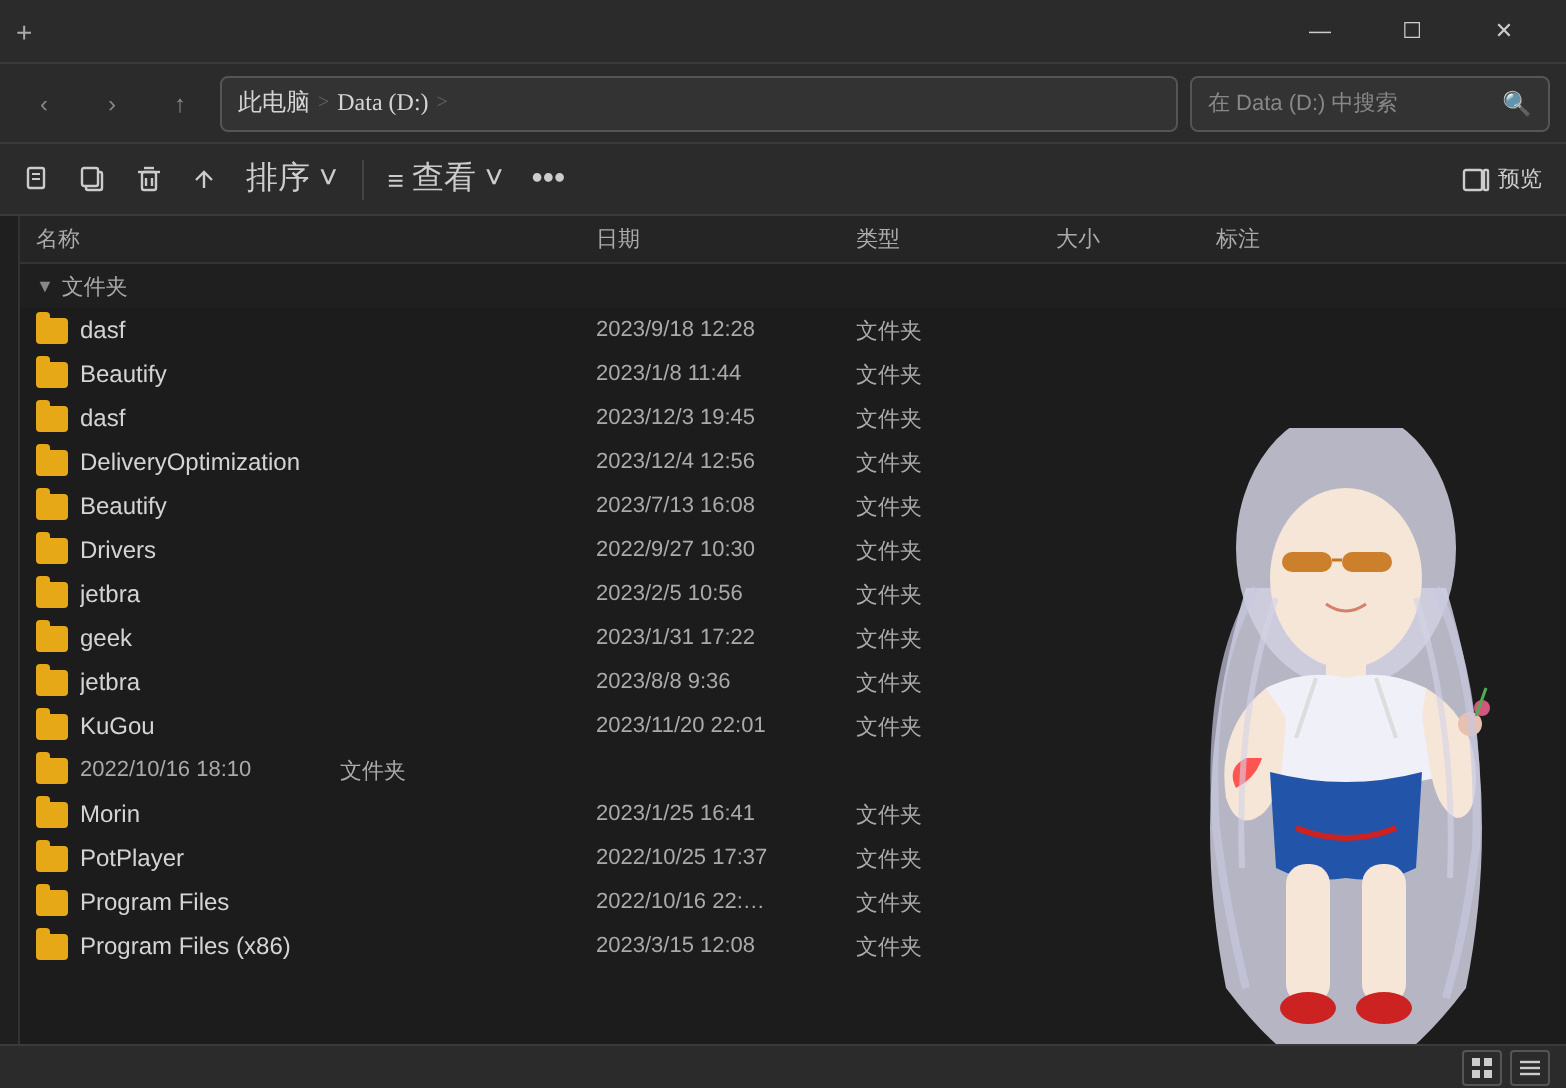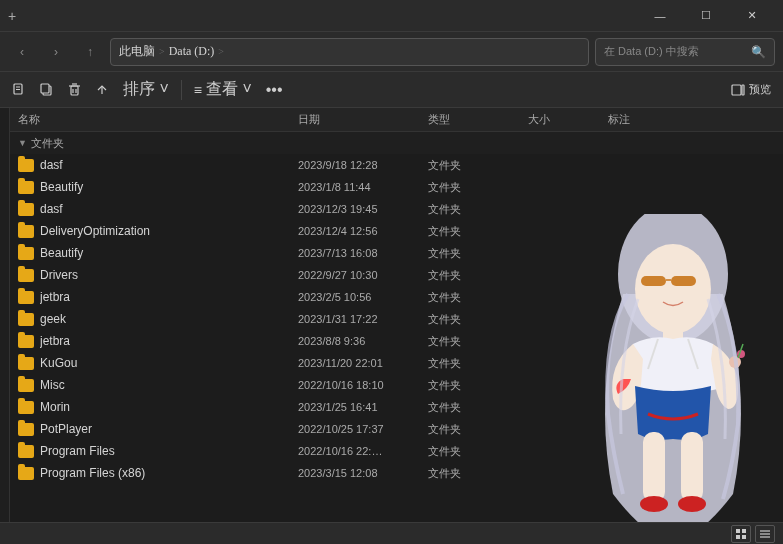--- a/index.html
+++ b/index.html
@@ -519,21 +519,20 @@
       <span class="file-type-cell">文件夹</span>
       <span class="file-size-cell"></span>
       <span class="file-tag-cell"></span>
     </div>
           <div class="file-row">
       <span style="width:22px;flex-shrink:0;display:flex;align-items:center">
         <span style="display:inline-block;width:16px;height:13px;background:#e6a817;border-radius:0 2px 2px 2px;position:relative;margin-top:1px">
           <span style="position:absolute;top:-3px;left:0;width:7px;height:3px;background:#e6a817;border-radius:2px 2px 0 0;display:block"></span>
         </span>
       </span>
-      <span class="file-name-cell">Misc</span>
       <span class="file-date-cell">2022/10/16 18:10</span>
       <span class="file-type-cell">文件夹</span>
       <span class="file-size-cell"></span>
       <span class="file-tag-cell"></span>
     </div>
           <div class="file-row">
       <span style="width:22px;flex-shrink:0;display:flex;align-items:center">
         <span style="display:inline-block;width:16px;height:13px;background:#e6a817;border-radius:0 2px 2px 2px;position:relative;margin-top:1px">
           <span style="position:absolute;top:-3px;left:0;width:7px;height:3px;background:#e6a817;border-radius:2px 2px 0 0;display:block"></span>
         </span>

